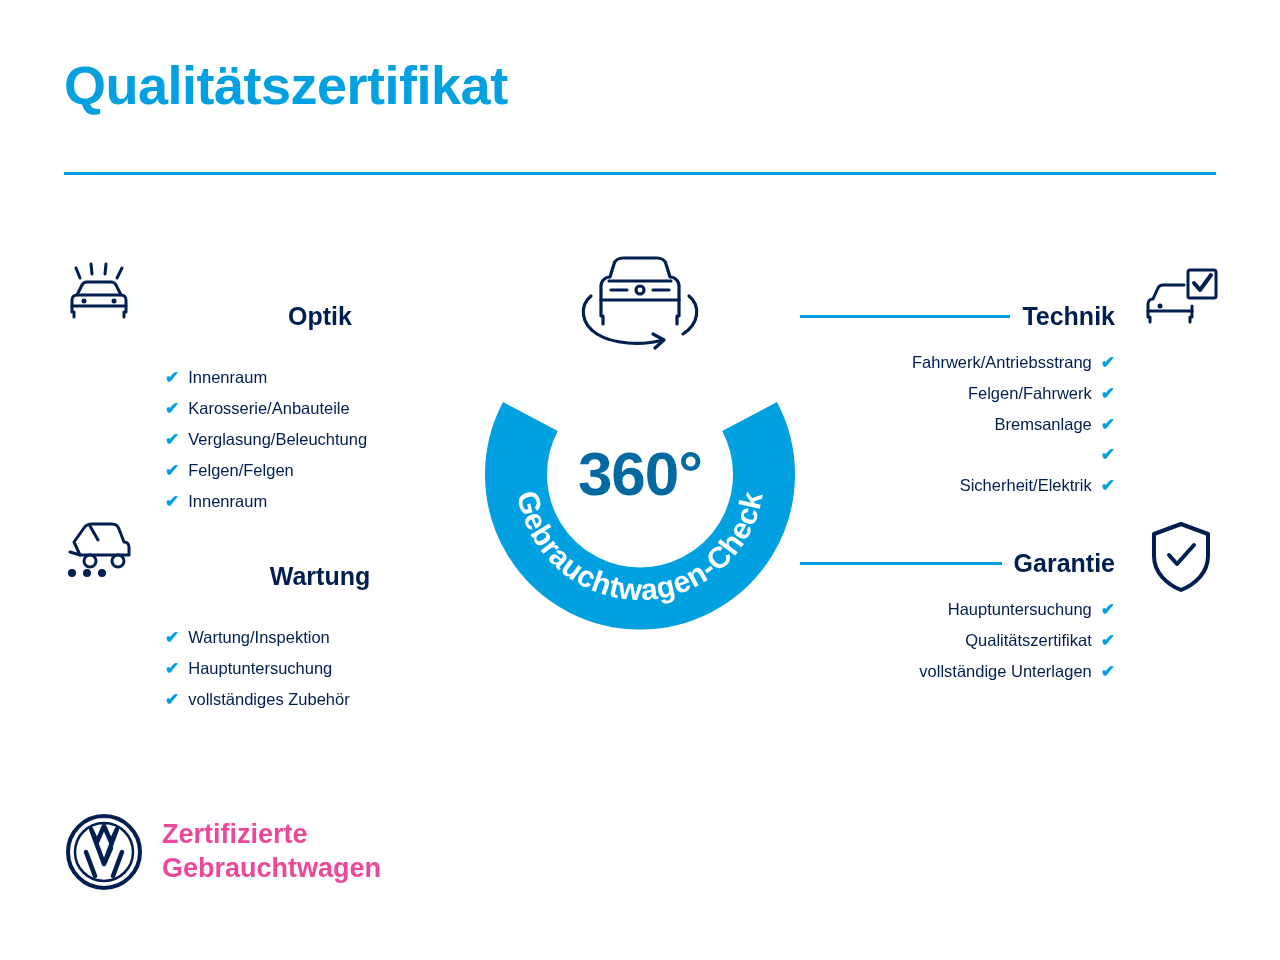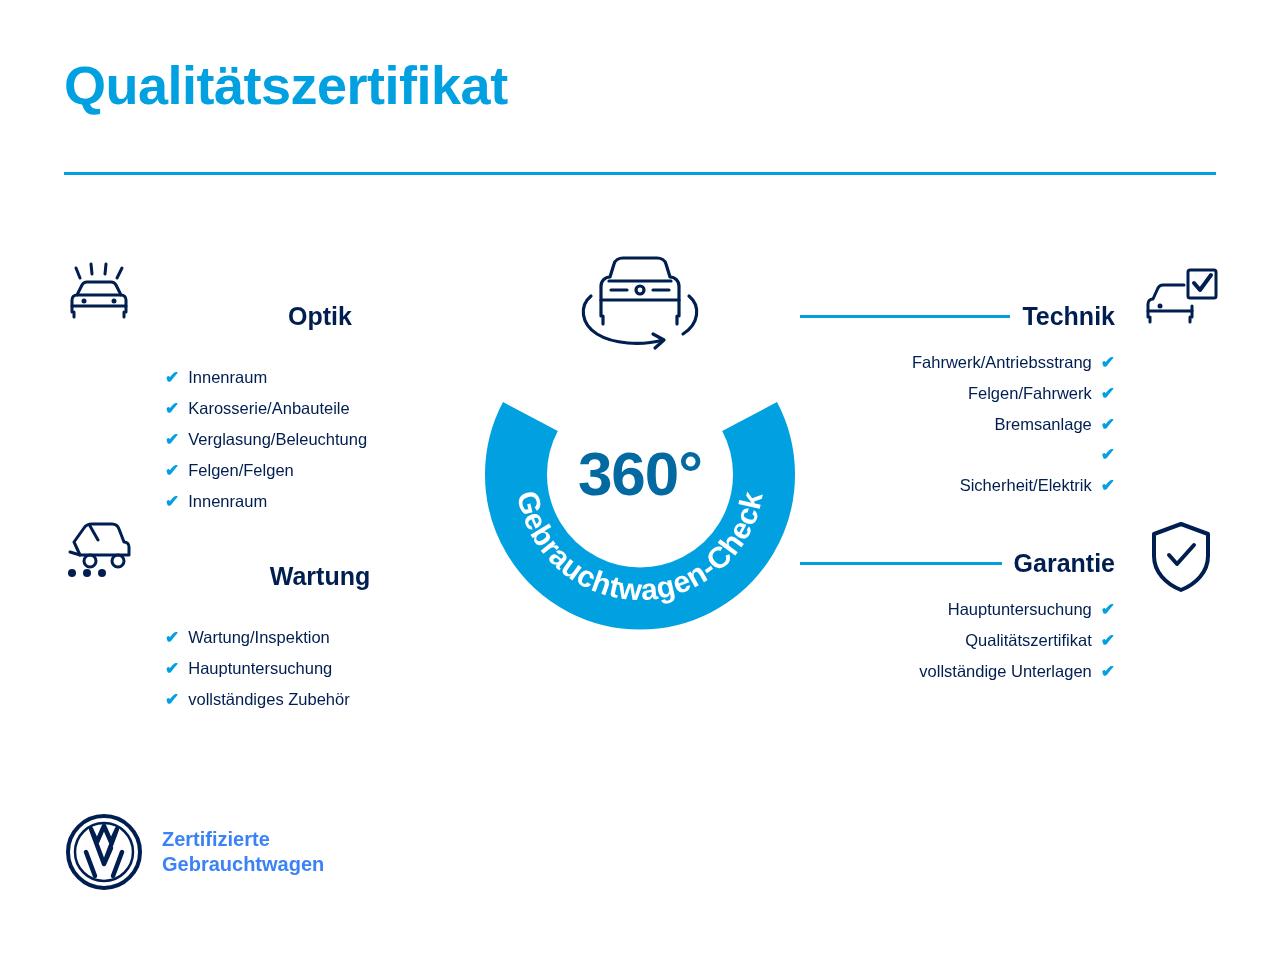--- a/index.html
+++ b/index.html
@@ -125,24 +125,24 @@
   
   #footer {
     position: absolute;
     left: 64px;
     top: 812px;
     display: flex;
     align-items: center;
     gap: 18px;
   }
   #footer-text {
-    font-size: 20px;
+    font-size: 27px;
     font-weight: bold;
     line-height: 1.25;
-    color: #3b82f6;
+    color: #ec4899;
     white-space: pre-line;
   }
 </style>
 </head>
 <body>
 
 <div id="page-title">Qualitätszertifikat</div>
 <div id="title-rule"></div>
 
 <div class="gutter-icon" id="icon-optik">

